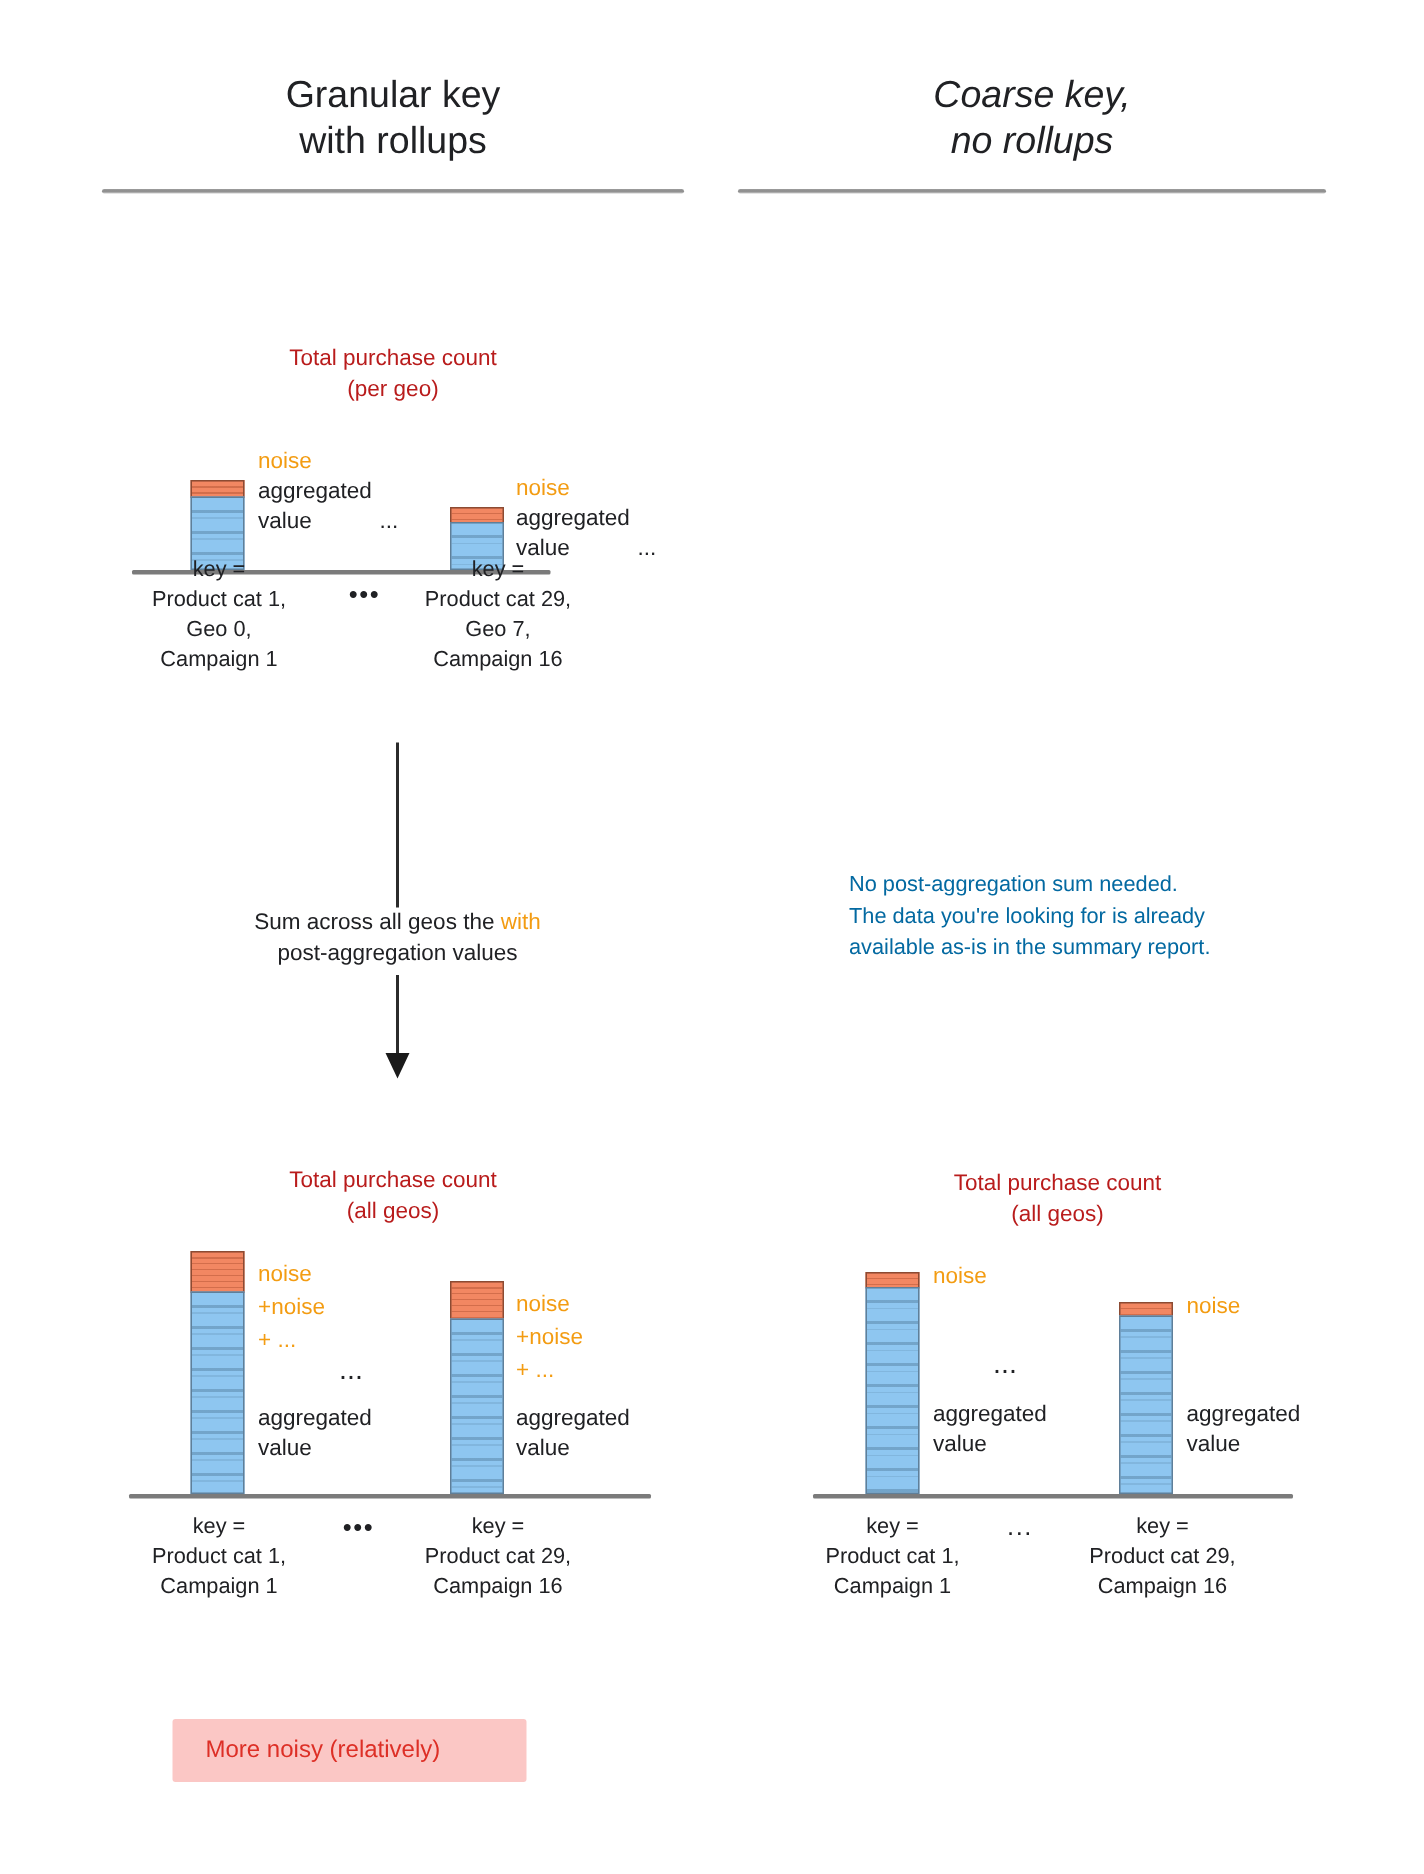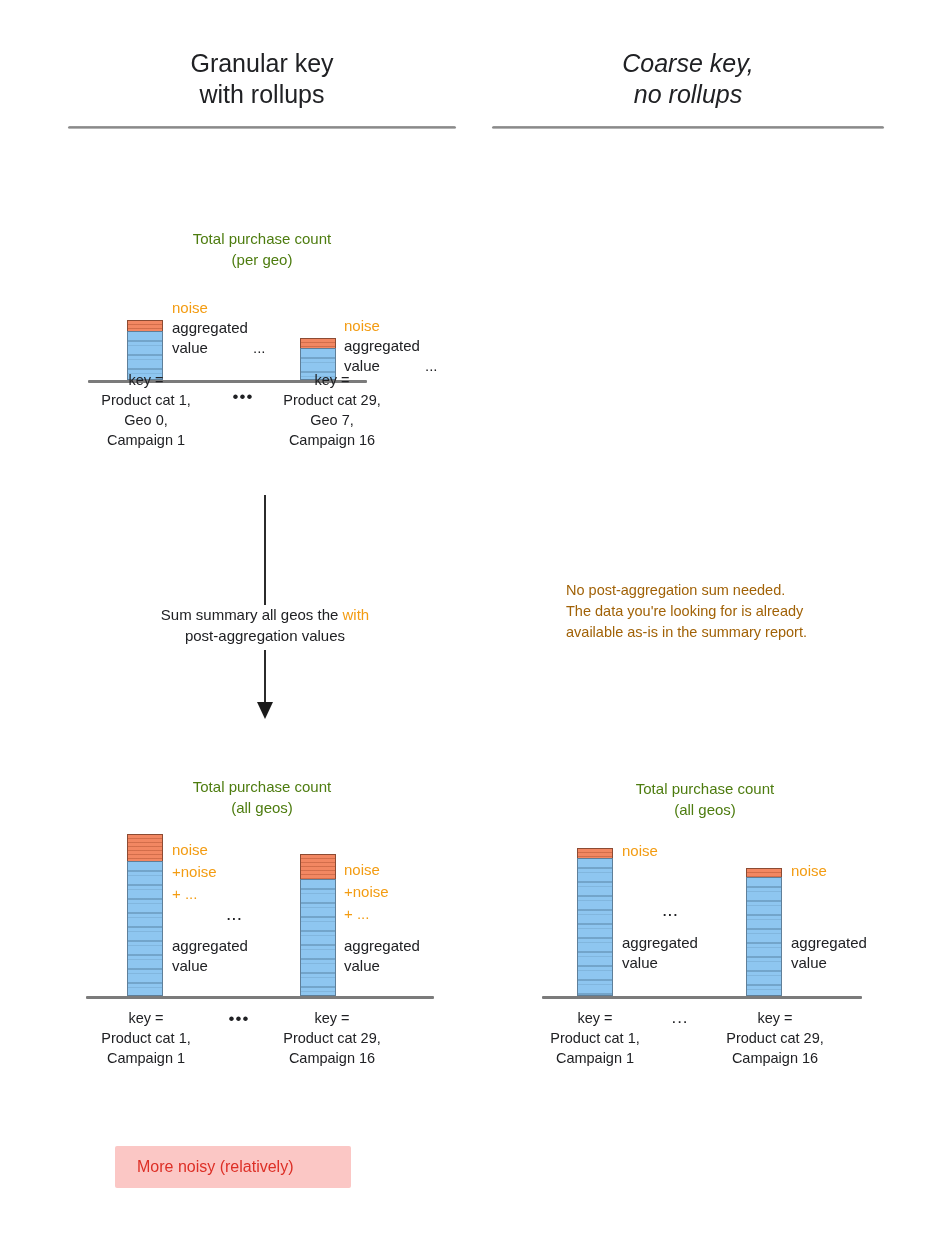--- a/index.html
+++ b/index.html
@@ -46,21 +46,21 @@
   
   .chart {
     position: absolute;
   }
   .chart-title {
     position: absolute;
     width: 100%;
     text-align: center;
     font-size: 15px;
     line-height: 21px;
-    color: #4d7c0f;
+    color: #b91c1c;
     white-space: pre-line;
   }
 
   .plot {
     position: absolute;
   }
   .baseline {
     position: absolute;
     height: 3px;
     background: #7b7b7b;
@@ -171,21 +171,21 @@
     font-size: 15px;
     line-height: 21px;
     color: #202124;
   }
   .flow-text .hl { color: #f39c12; }
 
   .note-text {
     position: absolute;
     font-size: 14.5px;
     line-height: 21px;
-    color: #a16207;
+    color: #0369a1;
     white-space: pre-line;
     text-align: left;
   }
 
   
   .badge {
     position: absolute;
     display: flex;
     align-items: center;
     box-sizing: border-box;
@@ -259,21 +259,21 @@
     <div class="keylabel" style="left:200px; top:142px; width:140px;">key =
 Product cat 29,
 Geo 7,
 Campaign 16</div>
   </div>
 
   <div>
     <div class="arrow-line" style="left:264px; top:495px; height:110px;"></div>
 
     <div class="flow-text" style="left:112px; top:604px; width:306px;">
-      <span>Sum summary all geos the </span><span class="hl">with</span><br>
+      <span>Sum across all geos the </span><span class="hl">with</span><br>
       <span>post-aggregation values</span>
     </div>
 
     <div class="arrow-line" style="left:264px; top:650px; height:60px;"></div>
     <div class="arrow-head" style="left:257px; top:702px;"></div>
   </div>
 
   <div class="note-text" style="left:566px; top:580px; width:340px;">No post-aggregation sum needed.
 The data you're looking for is already
 available as-is in the summary report.</div>

